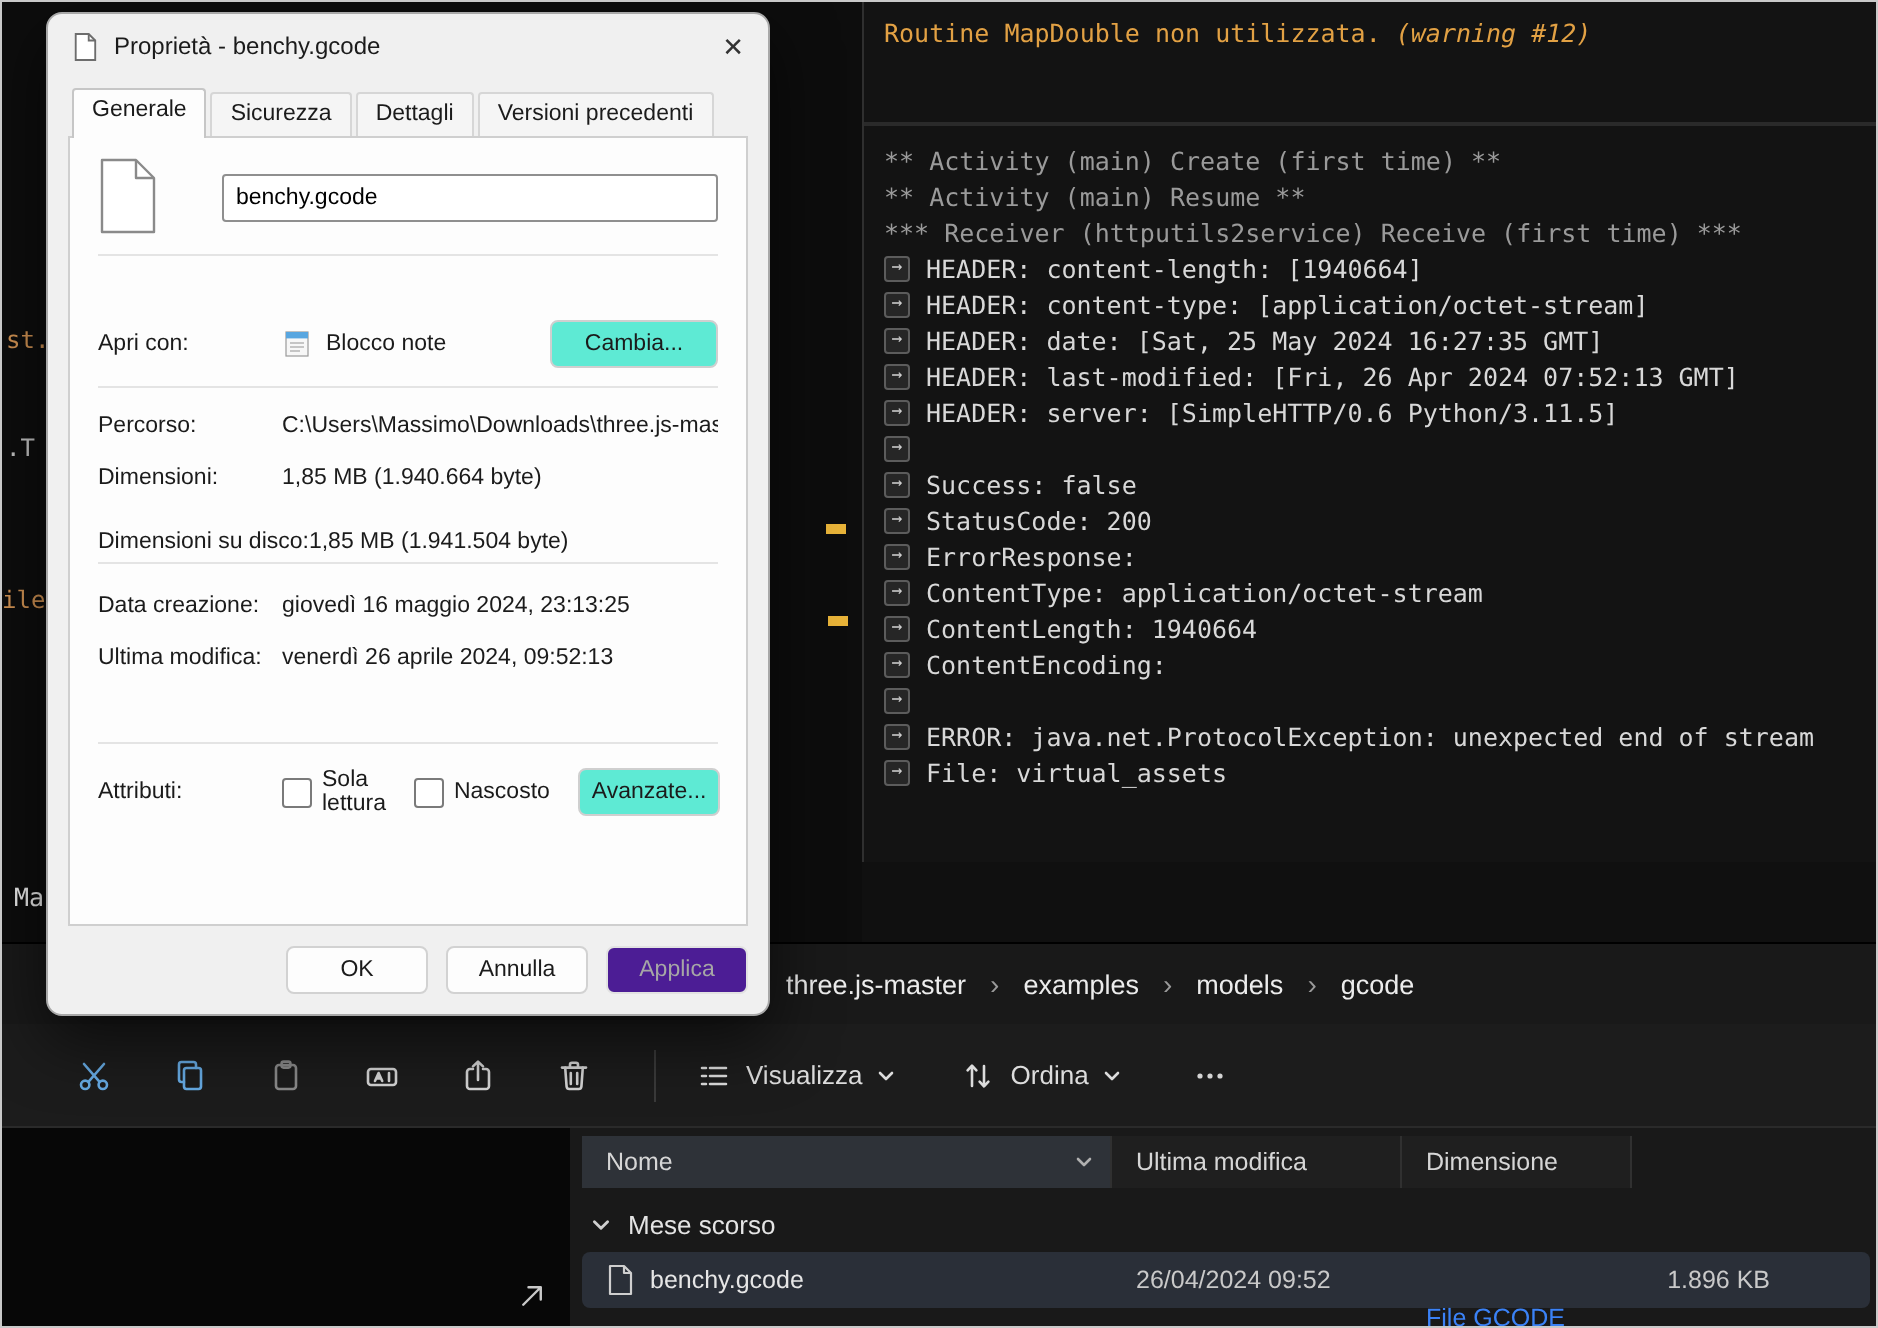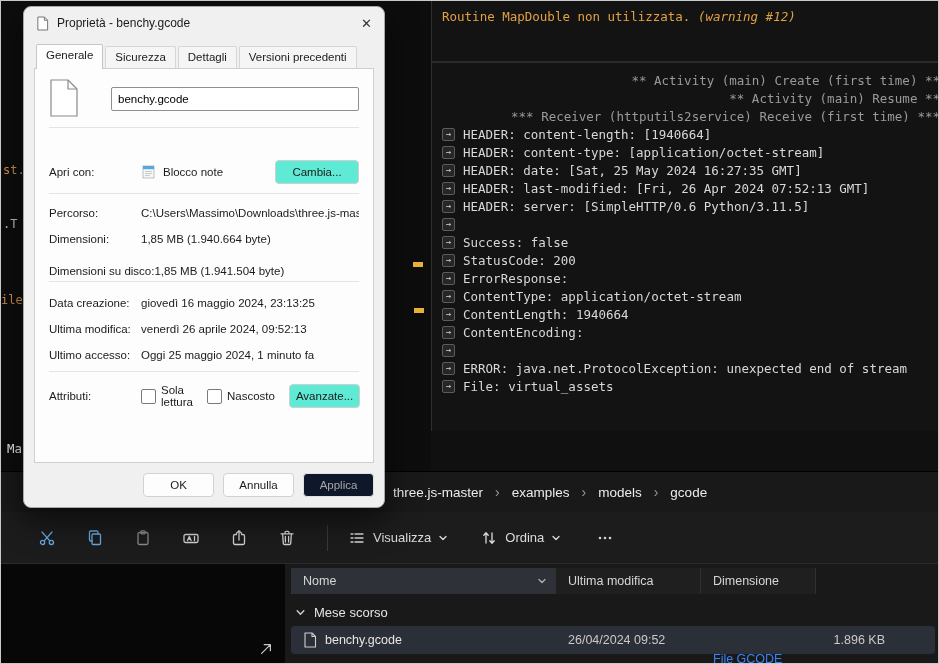--- a/index.html
+++ b/index.html
@@ -20,21 +20,21 @@
 
   
   .console{position:absolute;left:430px;top:0;width:509px;height:430px;background:#131313;
            border-left:1px solid #2f2f2f;box-sizing:border-box;}
   .warnpanel{height:62px;border-bottom:2px solid #2a2a2a;padding:8px 10px;box-sizing:border-box;}
   .warnline{font-family:"DejaVu Sans Mono",monospace;font-size:12.5px;color:#e2a144;white-space:pre;}
   .warnline .wsuffix{font-style:italic;}
   .logpanel{padding-top:8px;}
   .logline{display:flex;align-items:center;height:18px;padding-left:10px;
            font-family:"DejaVu Sans Mono",monospace;font-size:12.5px;color:#d8d8d8;white-space:pre;}
-  .logline.dim{color:#9a9a9a;justify-content:flex-end;}
+  .logline.dim{color:#9a9a9a;}
   .logicon{width:13px;height:13px;flex:0 0 13px;margin-right:8px;background:#262626;border:1px solid #5c5c5c;
            border-radius:2px;display:inline-flex;align-items:center;justify-content:center;
            font-size:9px;line-height:1;color:#cfcfcf;box-sizing:border-box;}
 
   
   .explorer{position:absolute;left:0;top:470px;width:939px;height:194px;background:#191919;border-top:1px solid #000;}
   .breadcrumb{position:absolute;left:0;top:0;width:100%;height:40px;display:flex;align-items:center;
               padding-left:388px;box-sizing:border-box;color:#ececec;font-size:13.5px;background:#191919;}
   .crumb{padding:2px 4px;border-radius:4px;cursor:default;}
   .crumb-sep{color:#9a9a9a;margin:0 8px;font-size:14px;}
@@ -92,21 +92,21 @@
          background:#fff;margin-left:28px;font-family:"Liberation Sans",sans-serif;}
   .mini-btn{position:absolute;right:14px;width:84px;height:24px;background:#5eead4;border:1px solid #cfcfcf;
             border-radius:4px;font-size:11.5px;color:#1b1b1b;}
   .cb{width:13px;height:13px;border:1px solid #7a7a7a;border-radius:2px;background:#fff;display:inline-block;
       margin-right:5px;flex:0 0 13px;}
   .cbwrap{display:flex;align-items:center;margin-right:14px;}
   .notepad{width:16px;height:16px;margin-right:6px;}
   .d-buttons{position:absolute;right:10px;bottom:10px;display:flex;gap:9px;}
   .d-btn{width:71px;height:24px;background:#fdfdfd;border:1px solid #d2d2d2;border-radius:4px;font-size:11.5px;
          color:#1b1b1b;}
-  .d-btn.disabled{color:#a6a6a6;background:#0f172a;border-color:#e2e2e2;}
+  .d-btn.disabled{color:#a6a6a6;background:#4c1d95;border-color:#e2e2e2;}
 </style>
 </head>
 <body>
 
 <div id="root">
 
   <div class="editor">
     <span class="frag orange" id="frag-st">st.</span>
     <span class="frag" id="frag-t">.T</span>
     <span class="frag orange" id="frag-ile">ile</span>
@@ -325,24 +325,20 @@
       <div class="psep" style="top:212px;"></div>
 
       <div class="prow" style="top:224px;height:20px;">
         <span class="plabel">Data creazione:</span>
         <span class="pval">giovedì 16 maggio 2024, 23:13:25</span>
       </div>
       <div class="prow" style="top:250px;height:20px;">
         <span class="plabel">Ultima modifica:</span>
         <span class="pval">venerdì 26 aprile 2024, 09:52:13</span>
       </div>
-      <div class="prow" style="top:276px;height:20px;">
-        <span class="plabel">Ultimo accesso:</span>
-        <span class="pval">Oggi 25 maggio 2024, 1 minuto fa</span>
-      </div>
 
       <div class="psep" style="top:302px;"></div>
 
       <div class="prow" style="top:314px;height:26px;">
         <span class="plabel">Attributi:</span>
         <span class="cbwrap">
           <span class="cb"></span>
           <span>Sola lettura</span>
         </span>
         <span class="cbwrap">

